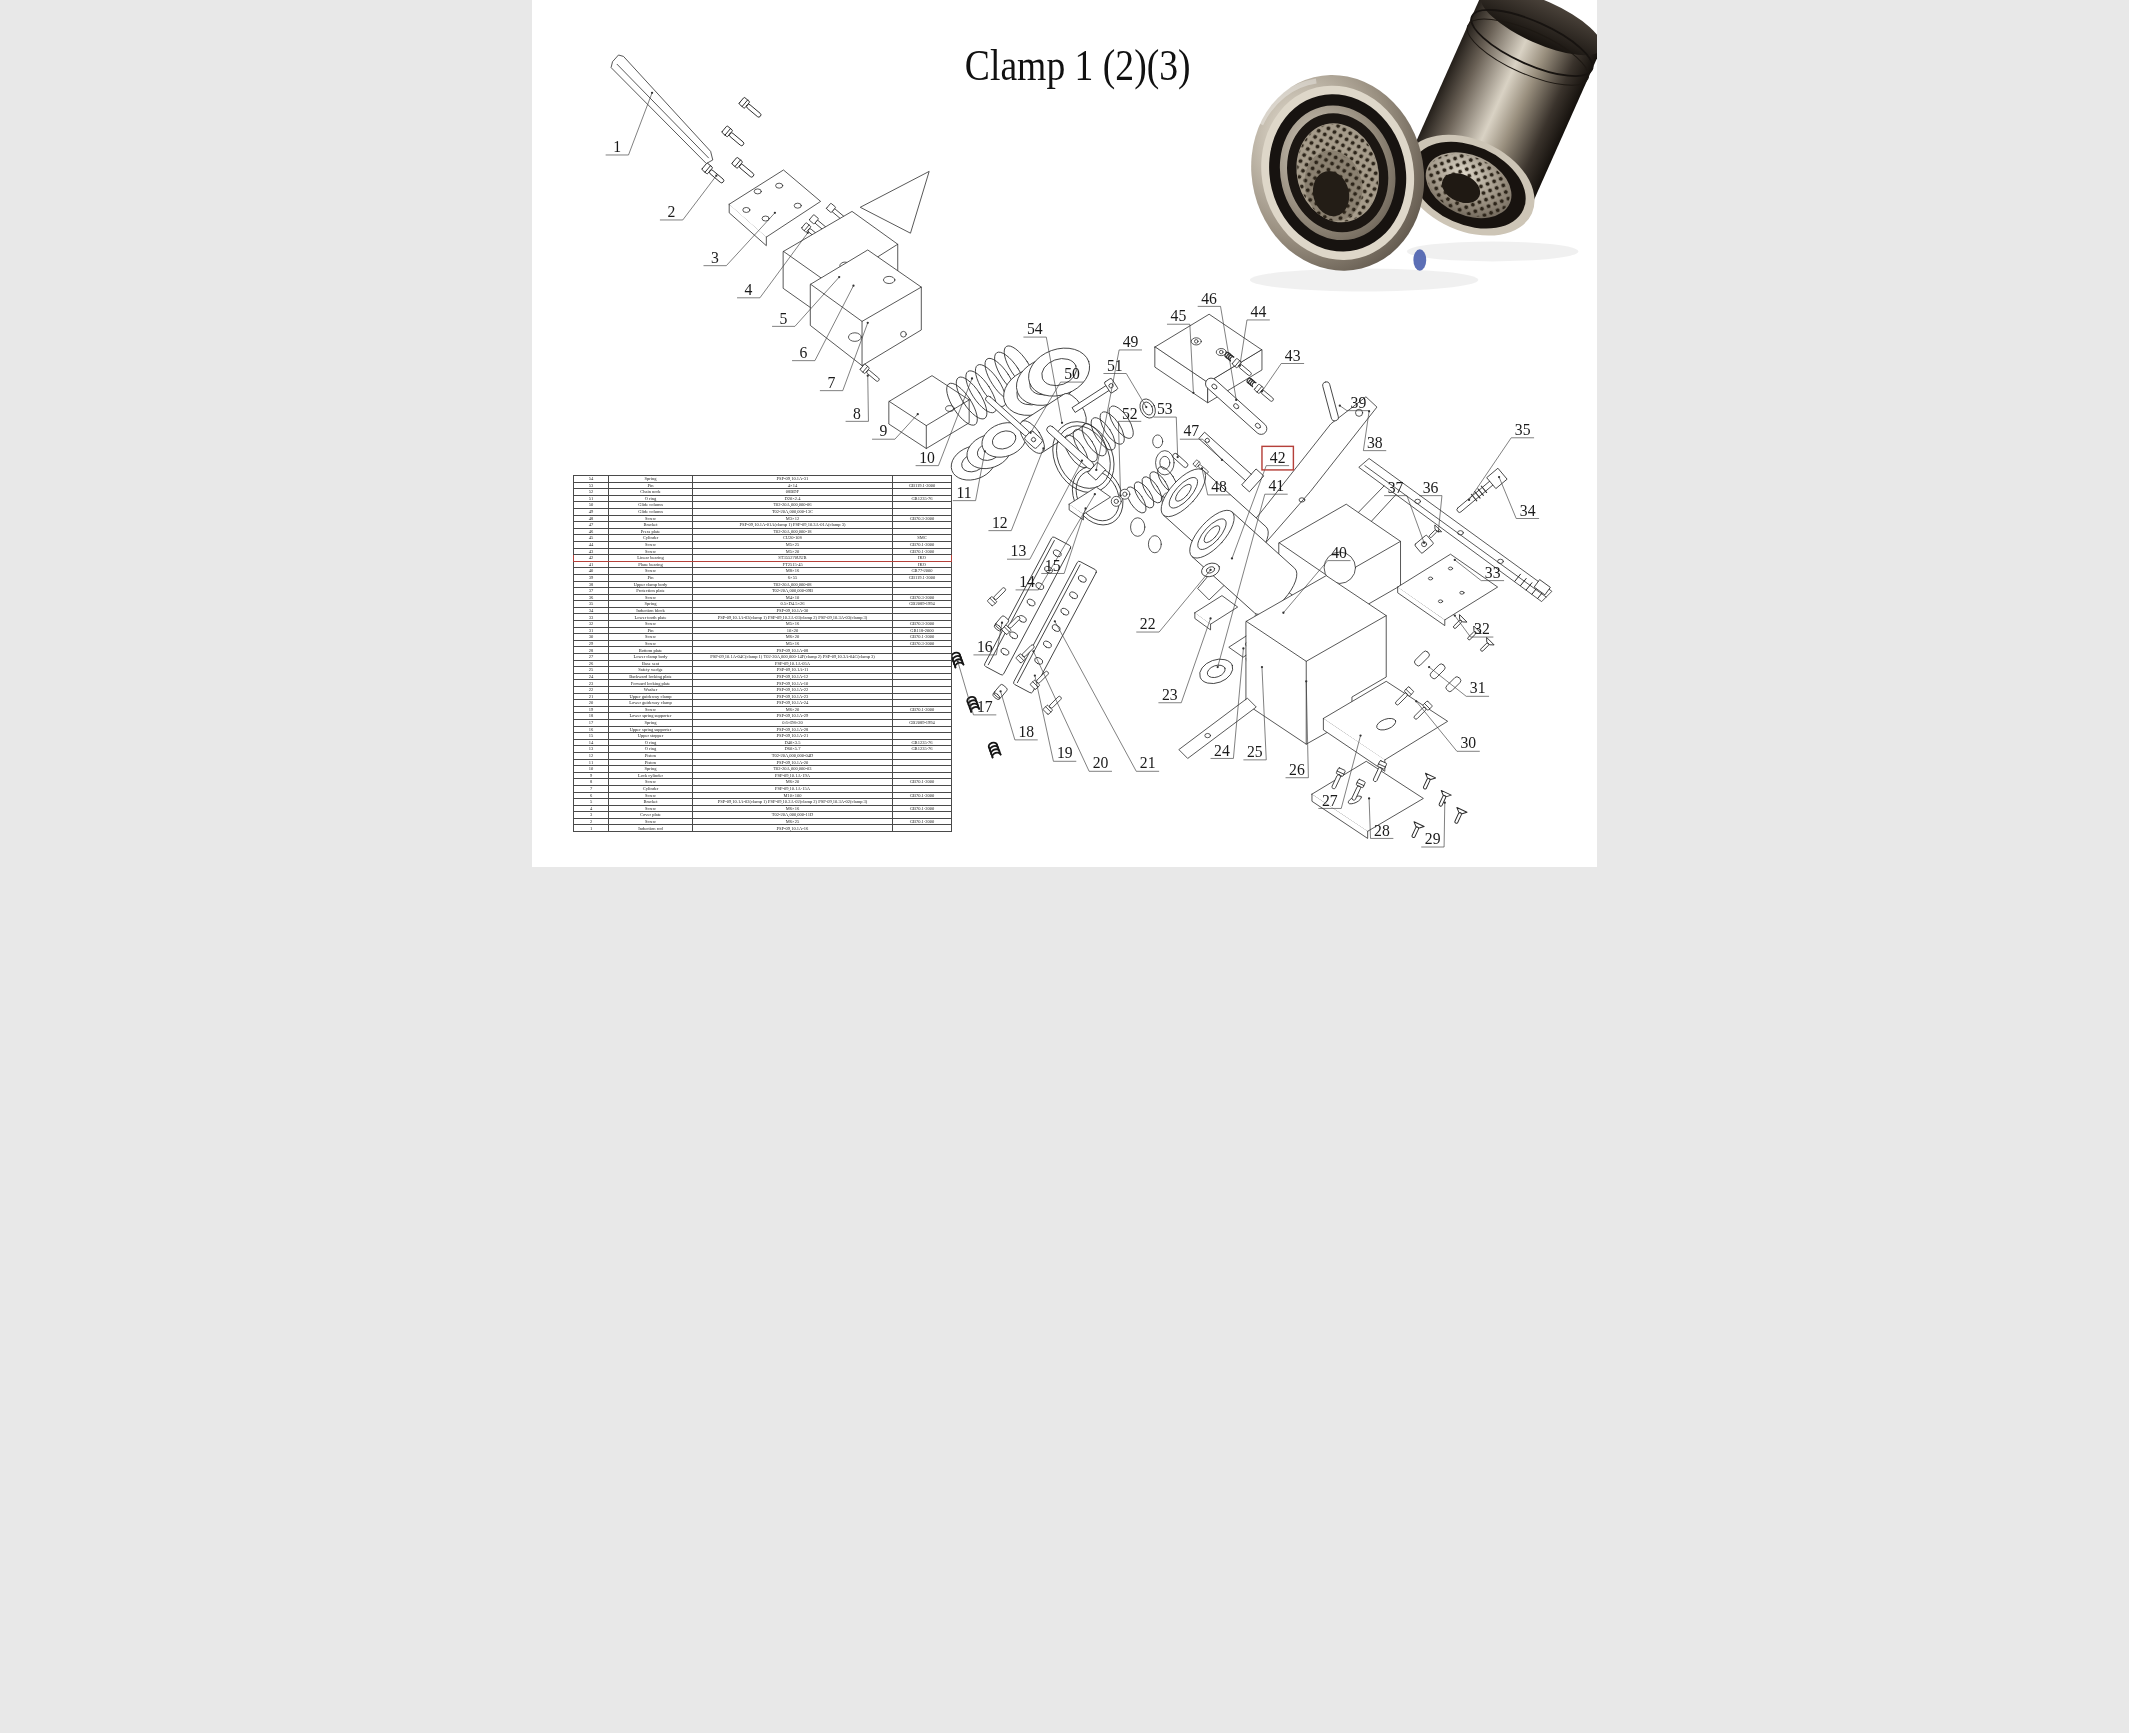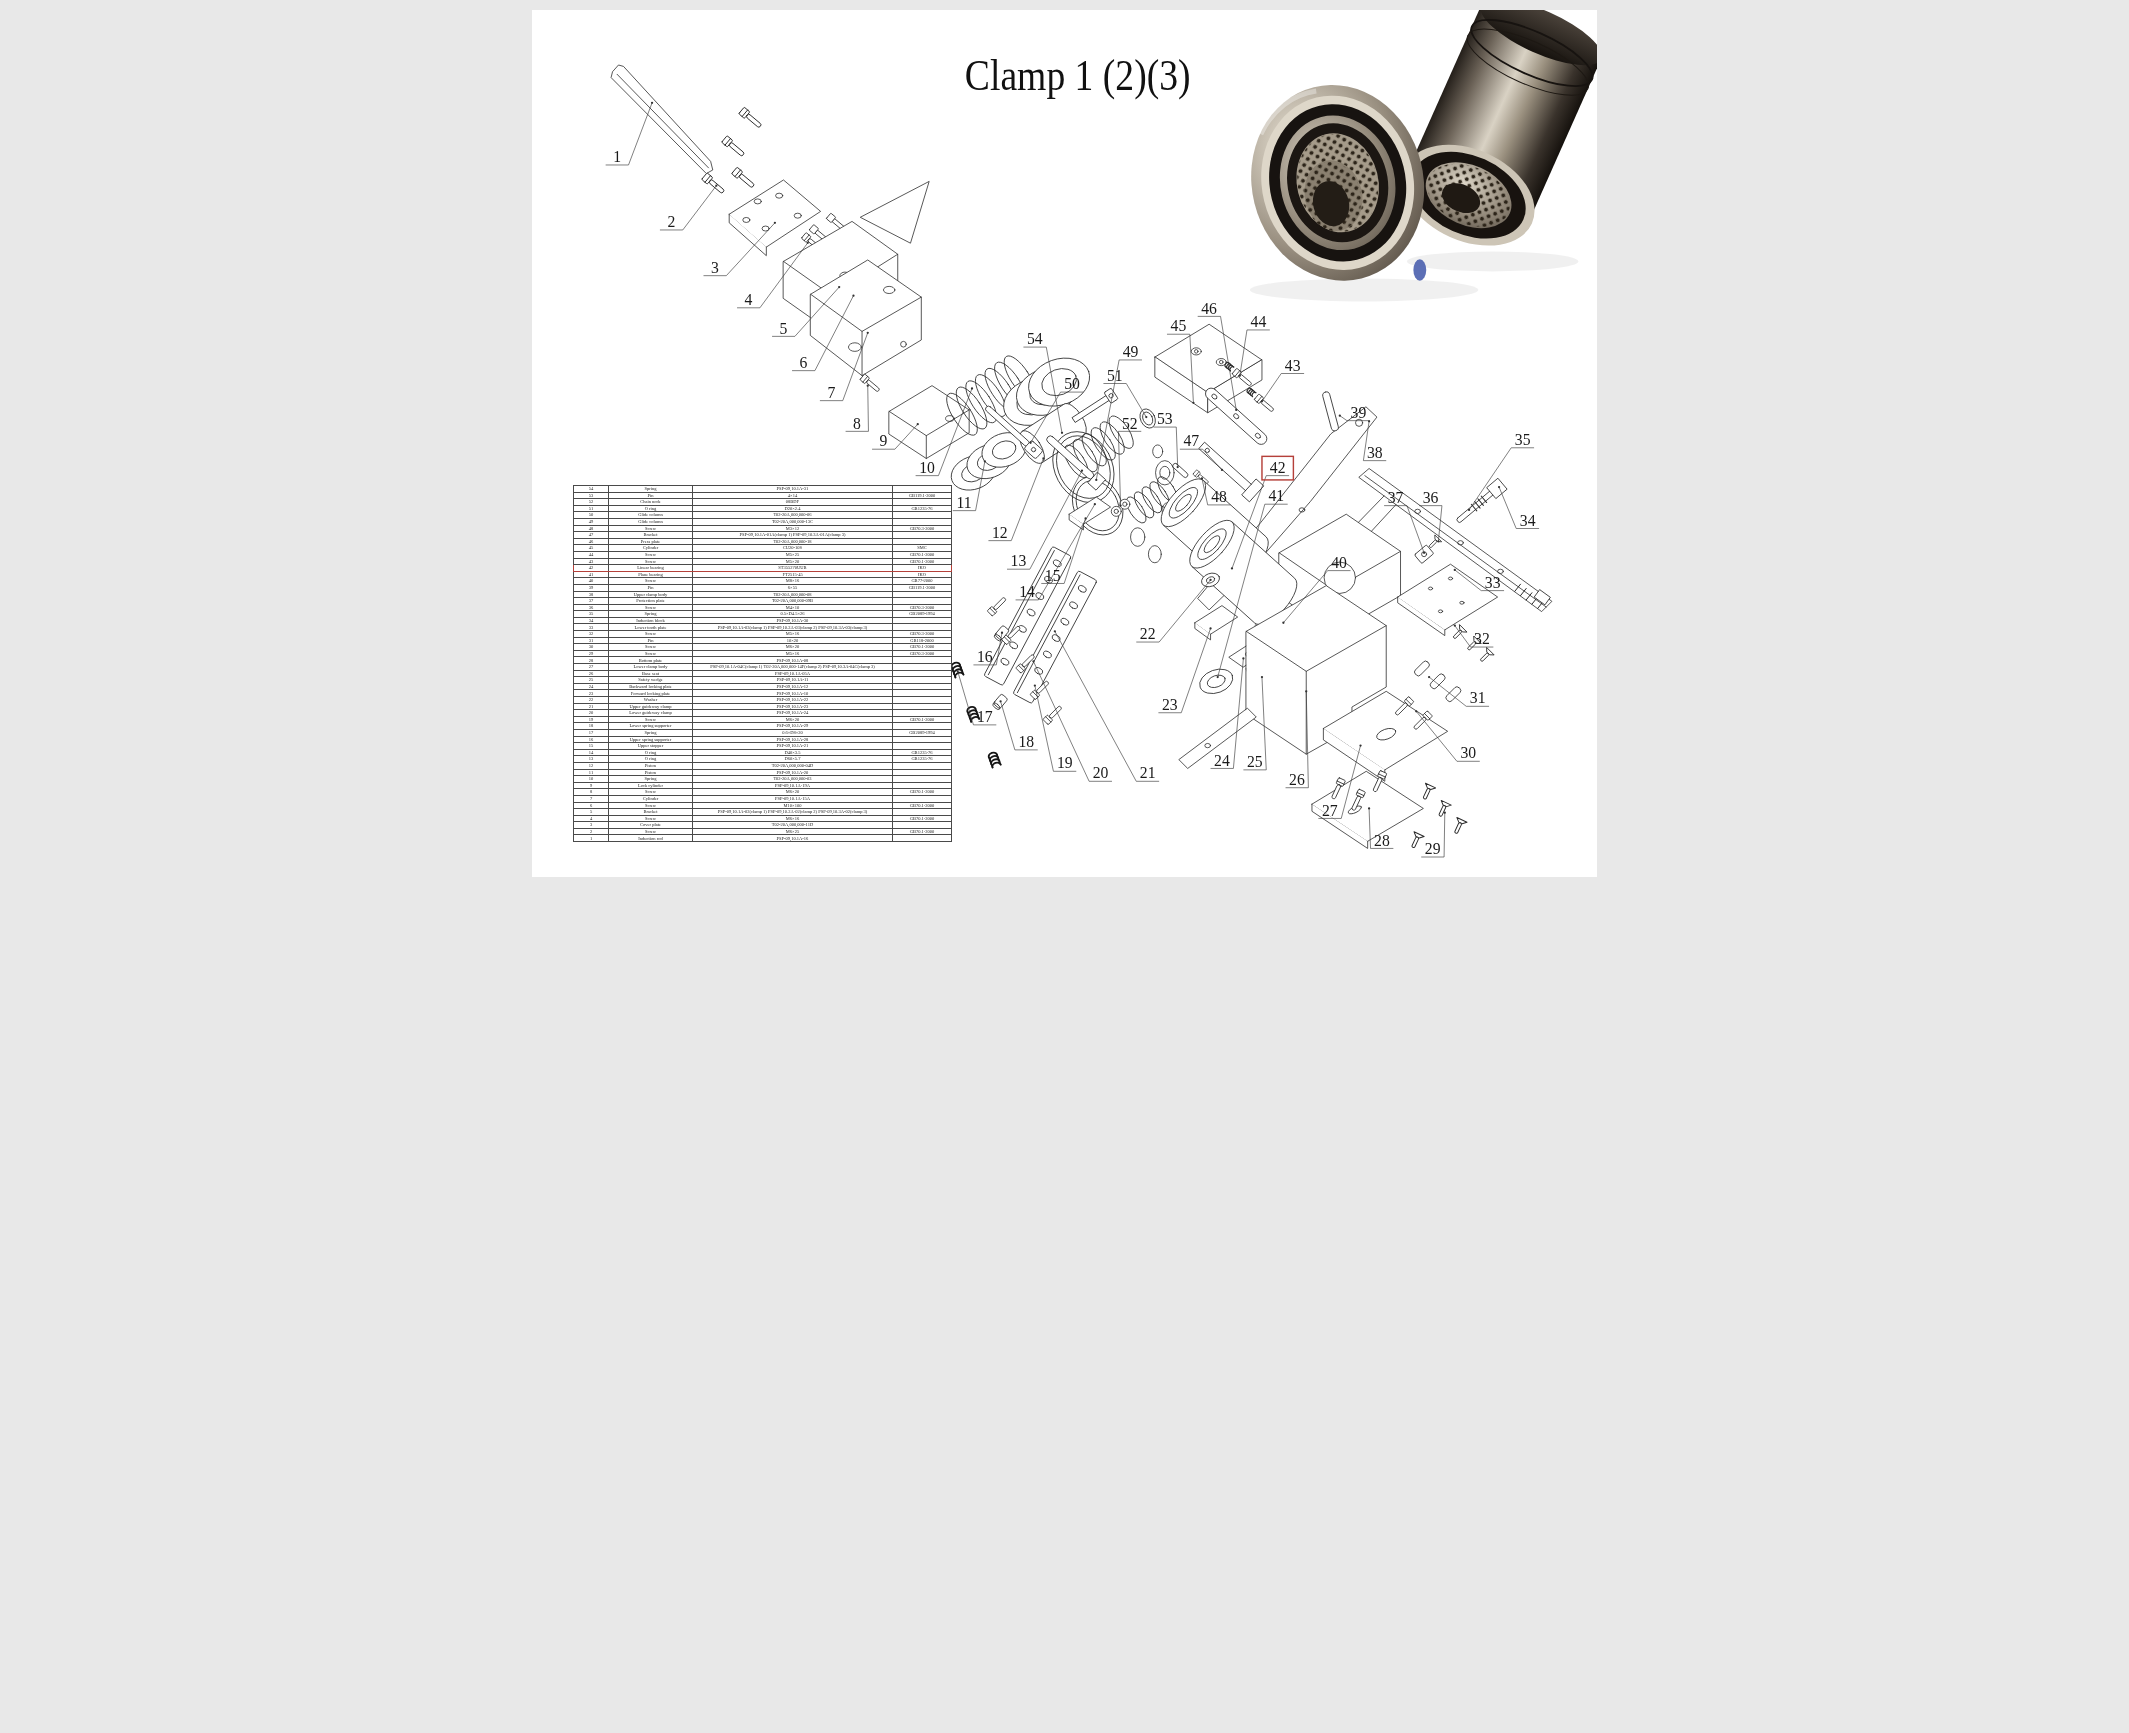--- a/index.html
+++ b/index.html
@@ -1,18 +1,18 @@
 <!DOCTYPE html>
 <html style="font-size:11.4px"><head>
 <meta charset="utf-8">
 <style>
   :root{ --ink:#2a2a2a; --red:#b5403a; }
   html,body{margin:0;padding:0;background:#e8e8e8;}
   .page{position:relative;width:1065px;height:867px;background:#ffffff;
-        font-family:"Liberation Serif",serif;overflow:hidden;margin:10px auto;}
+        font-family:"Liberation Serif",serif;overflow:hidden;margin:0 auto;}
   svg.scene{position:absolute;left:0;top:0;width:1065px;height:867px;}
   .title{font-family:"Liberation Serif",serif;}
   
   table.parts{position:absolute;left:41px;top:475px;width:378px;background:#fff;
       border-collapse:collapse;table-layout:fixed;z-index:4;}
   table.parts td{border:0.6px solid #4a4a4a;height:5.6px;line-height:5.4px;
       font-size:4.5px;padding:0 0.7px;text-align:center;white-space:nowrap;
       overflow:hidden;color:#1c1c1c;font-family:"Liberation Serif",serif;}
   table.parts col.c-no{width:35px;} table.parts col.c-name{width:84px;}
   table.parts col.c-spec{width:200px;} table.parts col.c-std{width:59px;}

